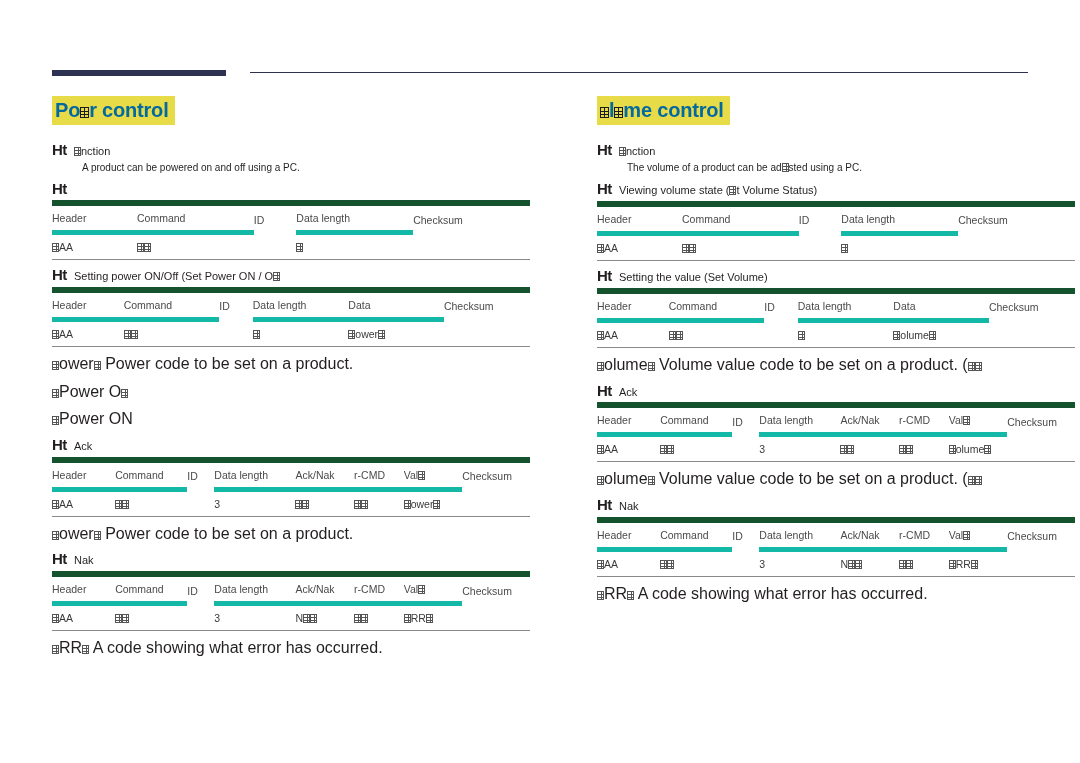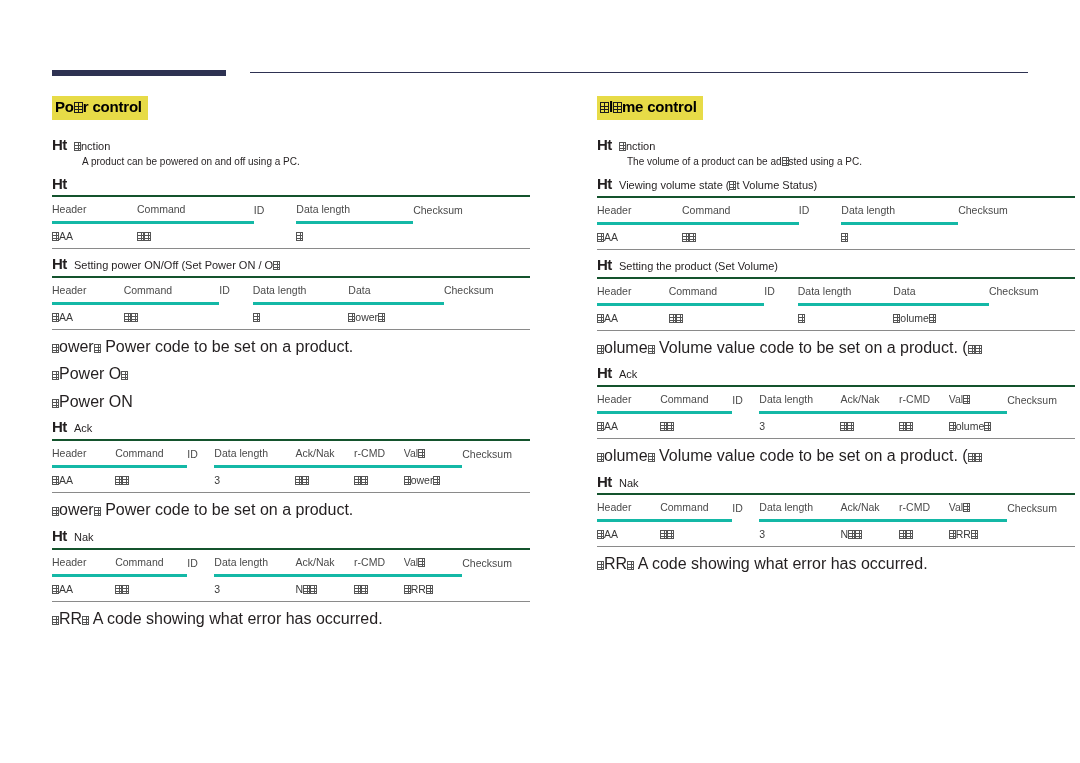--- a/index.html
+++ b/index.html
@@ -40,23 +40,23 @@
     top: 96px;
     width: 478px;
   }
   .col-left  { left: 52px; }
   .col-right { left: 553px; margin-left: 44px; }
 
   
   .sec-head {
     display: inline-block;
     background: #e7db47;
-    color: #000000;
+    color: #0369a1;
     font-weight: bold;
-    font-size: 15px;
+    font-size: 20px;
     letter-spacing: -0.2px;
     padding: 3px 6px 4px 3px;
     line-height: 1.1;
     margin: 0 0 10px 0;
   }
 
   
   .bullet-row {
     display: flex;
     align-items: baseline;
@@ -100,22 +100,22 @@
     font-size: 10.5px;
     color: #3a3a3a;
     text-align: left;
     padding: 6px 2px 6px 0;
     vertical-align: middle;
     white-space: nowrap;
     overflow: hidden;
   }
   table.proto th { color: #4a4a4a; }
   table.proto td { color: #3a3a3a; }
-  table.proto thead tr { border-top: 2px solid #14532d; }
-  table.proto tbody tr.vals td { border-top: 3px solid #14b8a6; }
+  table.proto thead tr { border-top: 6px solid #14532d; }
+  table.proto tbody tr.vals td { border-top: 5px solid #14b8a6; }
   table.proto tbody tr.vals td.nb { border-top: none; }
   table.proto.closed { border-bottom: 1px solid #8a8a8a; }
 
   
   .tofu {
     display: inline-block;
     width: 7px; height: 9px;
     border: 1px solid #555;
     background:
       linear-gradient(to bottom, transparent 2px, #555 2px, #555 3px, transparent 3px),
@@ -312,21 +312,21 @@
           <tr class="vals">
             <td><span class="tofu"></span>AA</td>
             <td><span class="tofu"></span><span class="tofu"></span></td>
             <td class="nb"></td>
             <td><span class="tofu"></span></td>
             <td class="nb"></td>
           </tr>
         </tbody>
       </table><div class="bullet-row">
         <span class="bullet-mark">Ht</span>
-        <span class="bullet-text">Setting the product (Set Volume)</span>
+        <span class="bullet-text">Setting the value (Set Volume)</span>
       </div><table class="proto closed">
         <colgroup>
           <col style="width: 15%;">
           <col style="width: 20%;">
           <col style="width: 7%;">
           <col style="width: 20%;">
           <col style="width: 20%;">
           <col style="width: 18%;">
         </colgroup>
         <thead>

